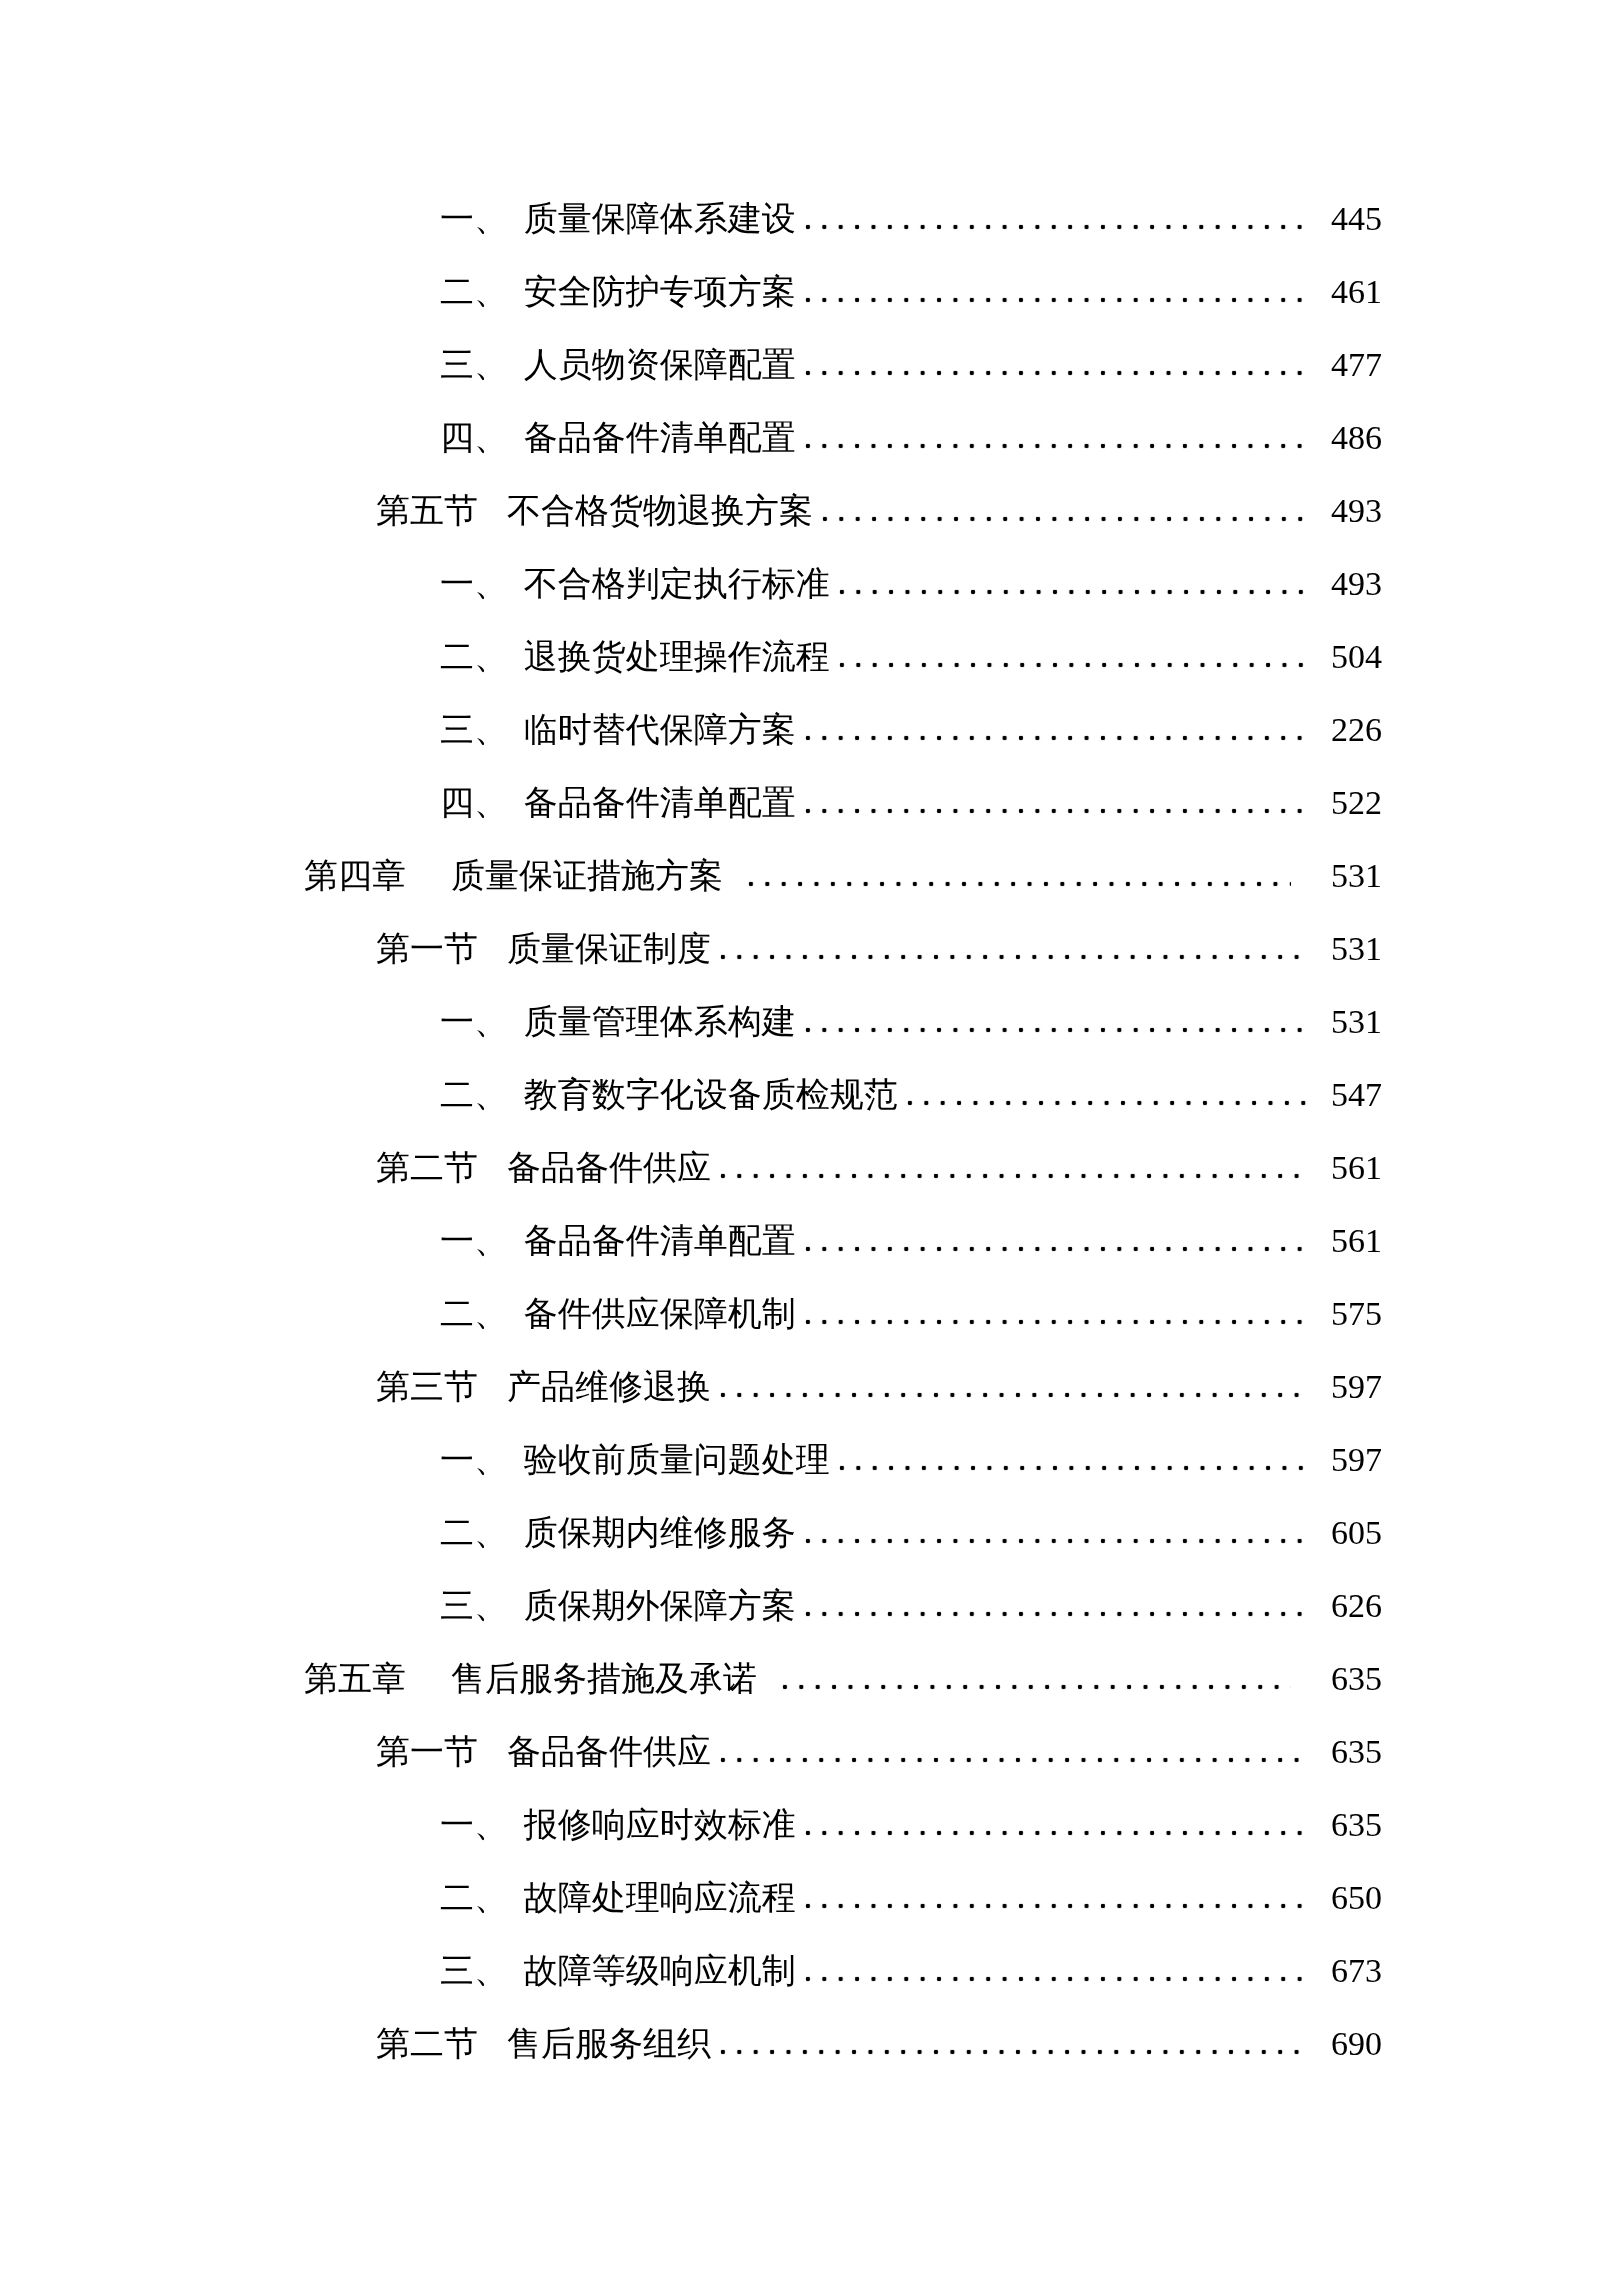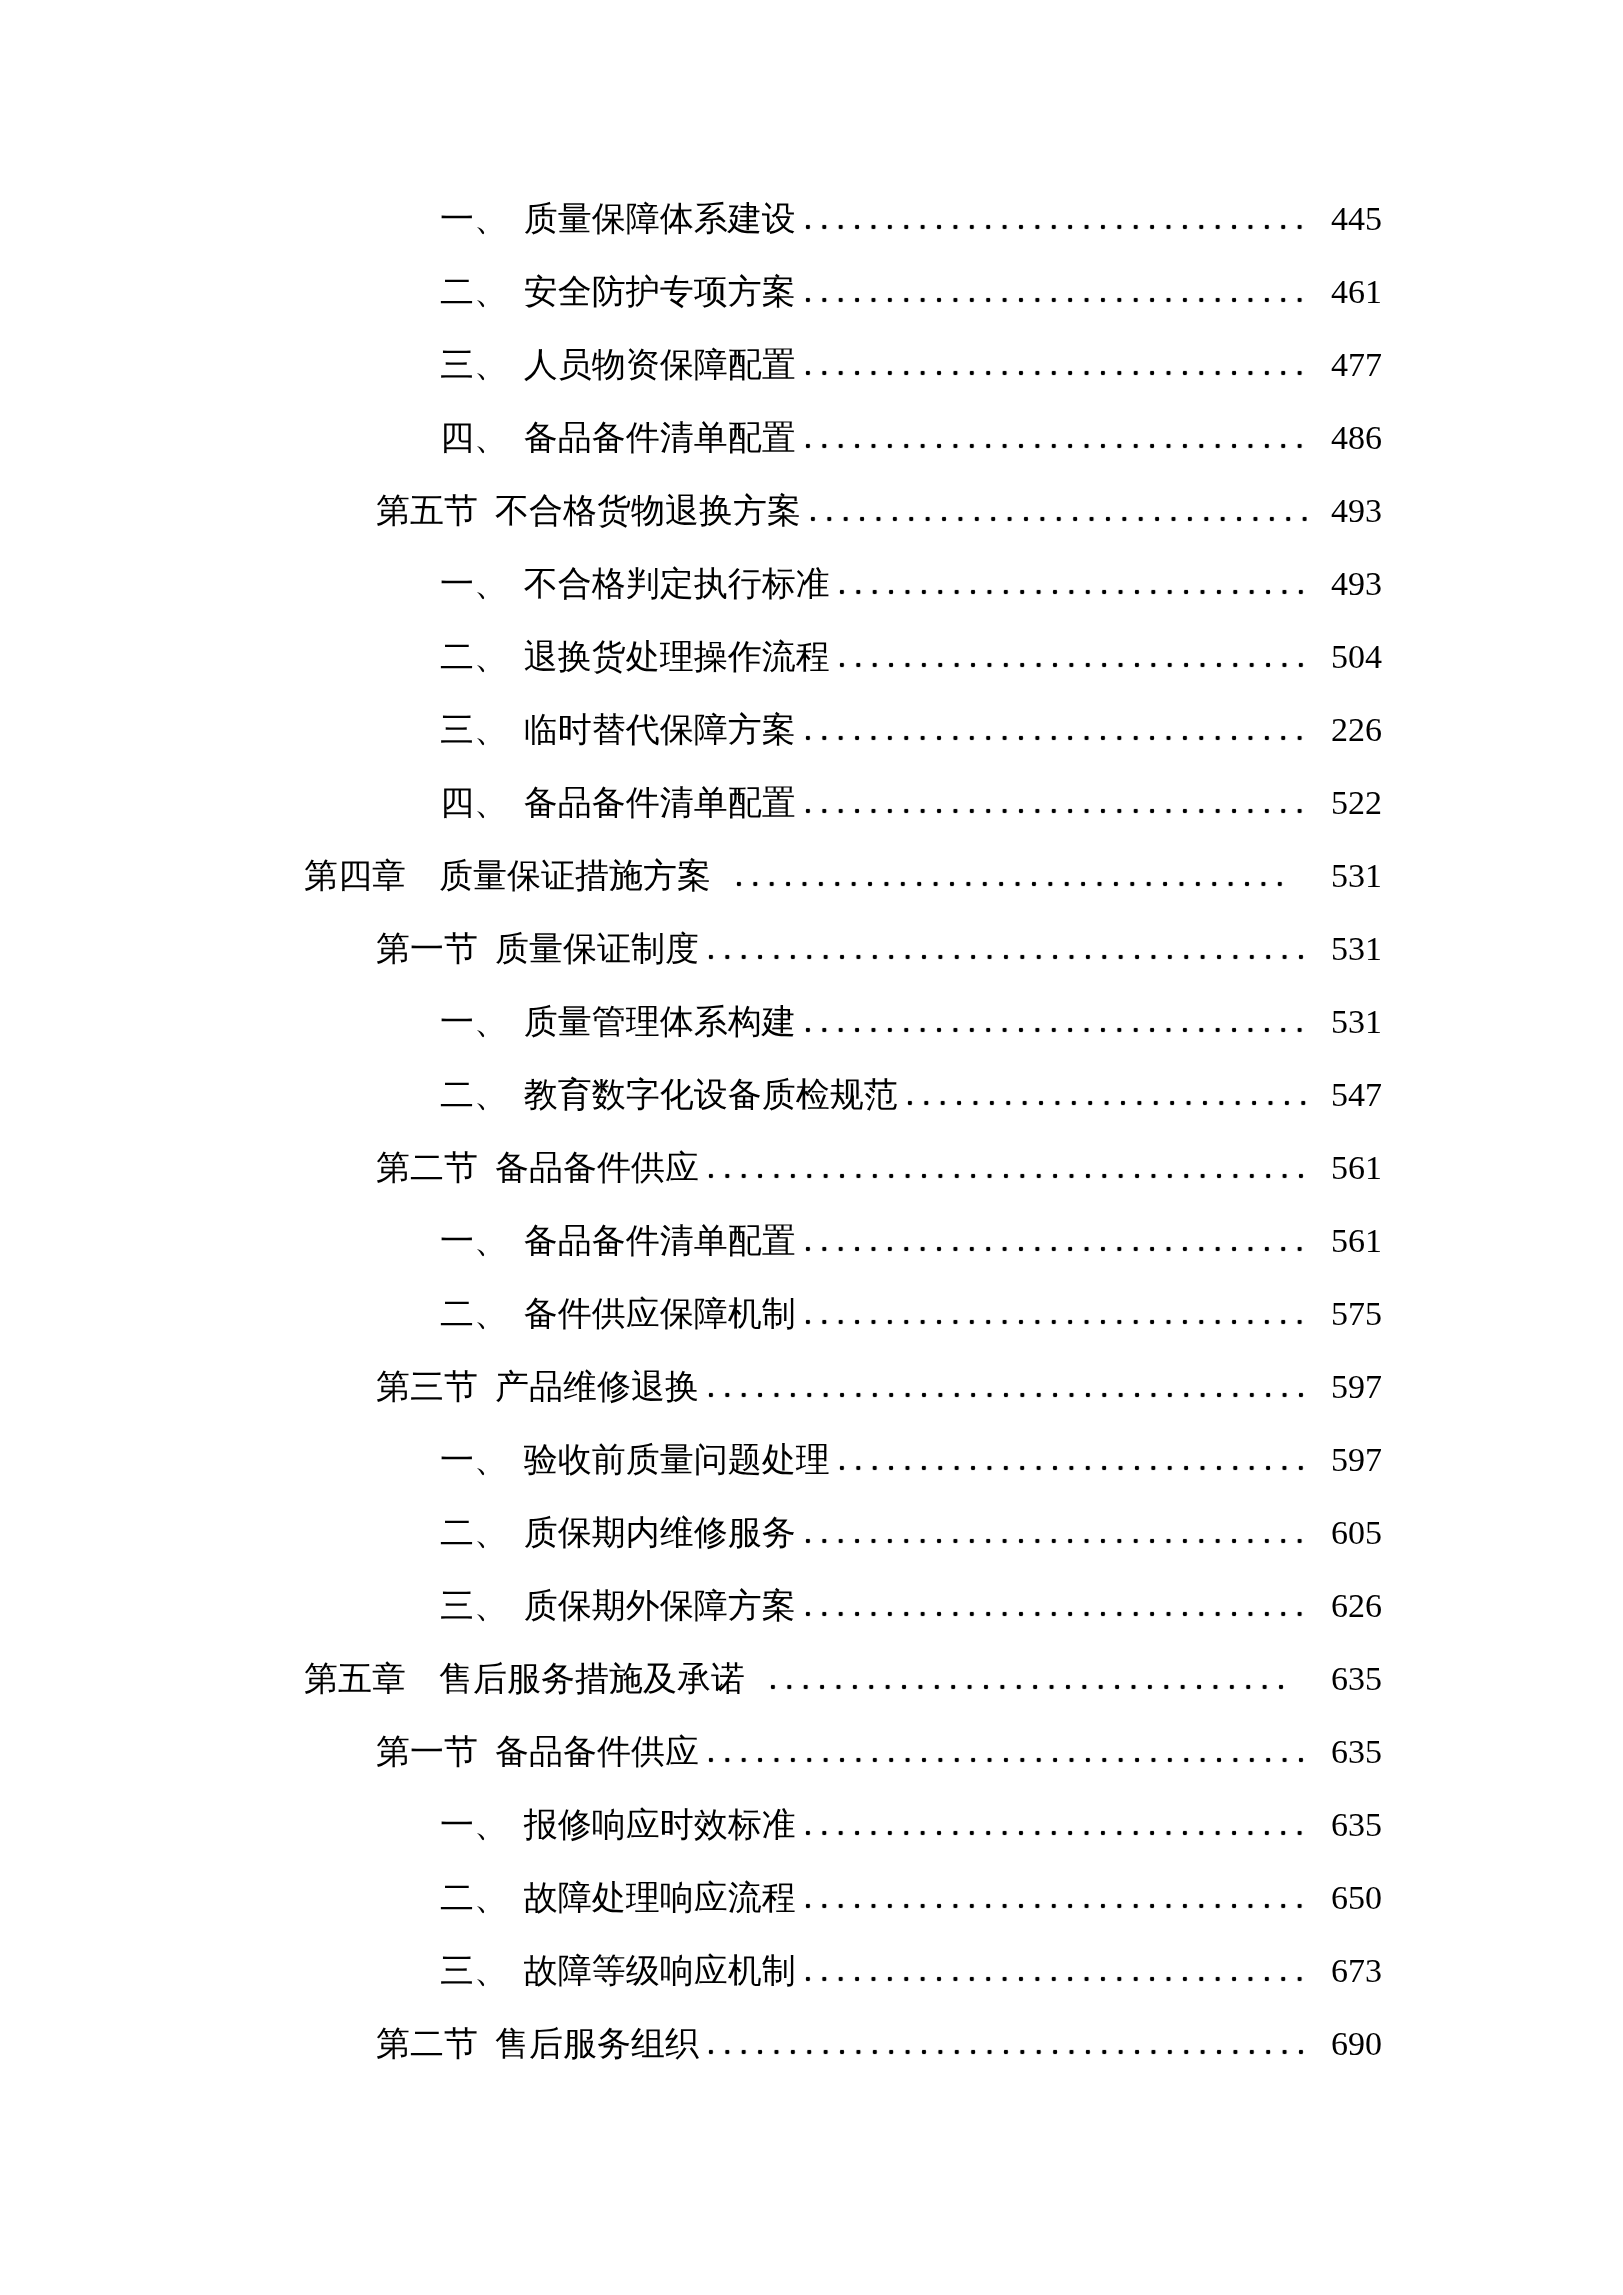--- a/index.html
+++ b/index.html
@@ -33,21 +33,21 @@
     width: 100%;
     box-sizing: border-box;
     padding-right: 241px;
     font-size: 34px;
     line-height: 1;
     white-space: nowrap;
   }
   .lvl-chapter { padding-left: 304px; gap: 16px; }
   .lvl-section { padding-left: 376px; }
   .lvl-item    { padding-left: 440px; }
-  .toc-label { margin-right: 17px; }
+  .toc-label { margin-right: 29px; }
   .lvl-item .toc-label { margin-right: 15.7px; }
   .toc-title { flex: 0 0 auto; }
   .dot-leader {
     flex: 1 1 auto;
     align-self: flex-end;
     height: 5.9px;
     margin: 0 0 5.9px 9.2px;
     background-image: radial-gradient(circle at 2.9px 2.9px, #000 2.1px, transparent 2.5px);
     background-size: 16.4px 5.9px;
     background-repeat: repeat-x;

